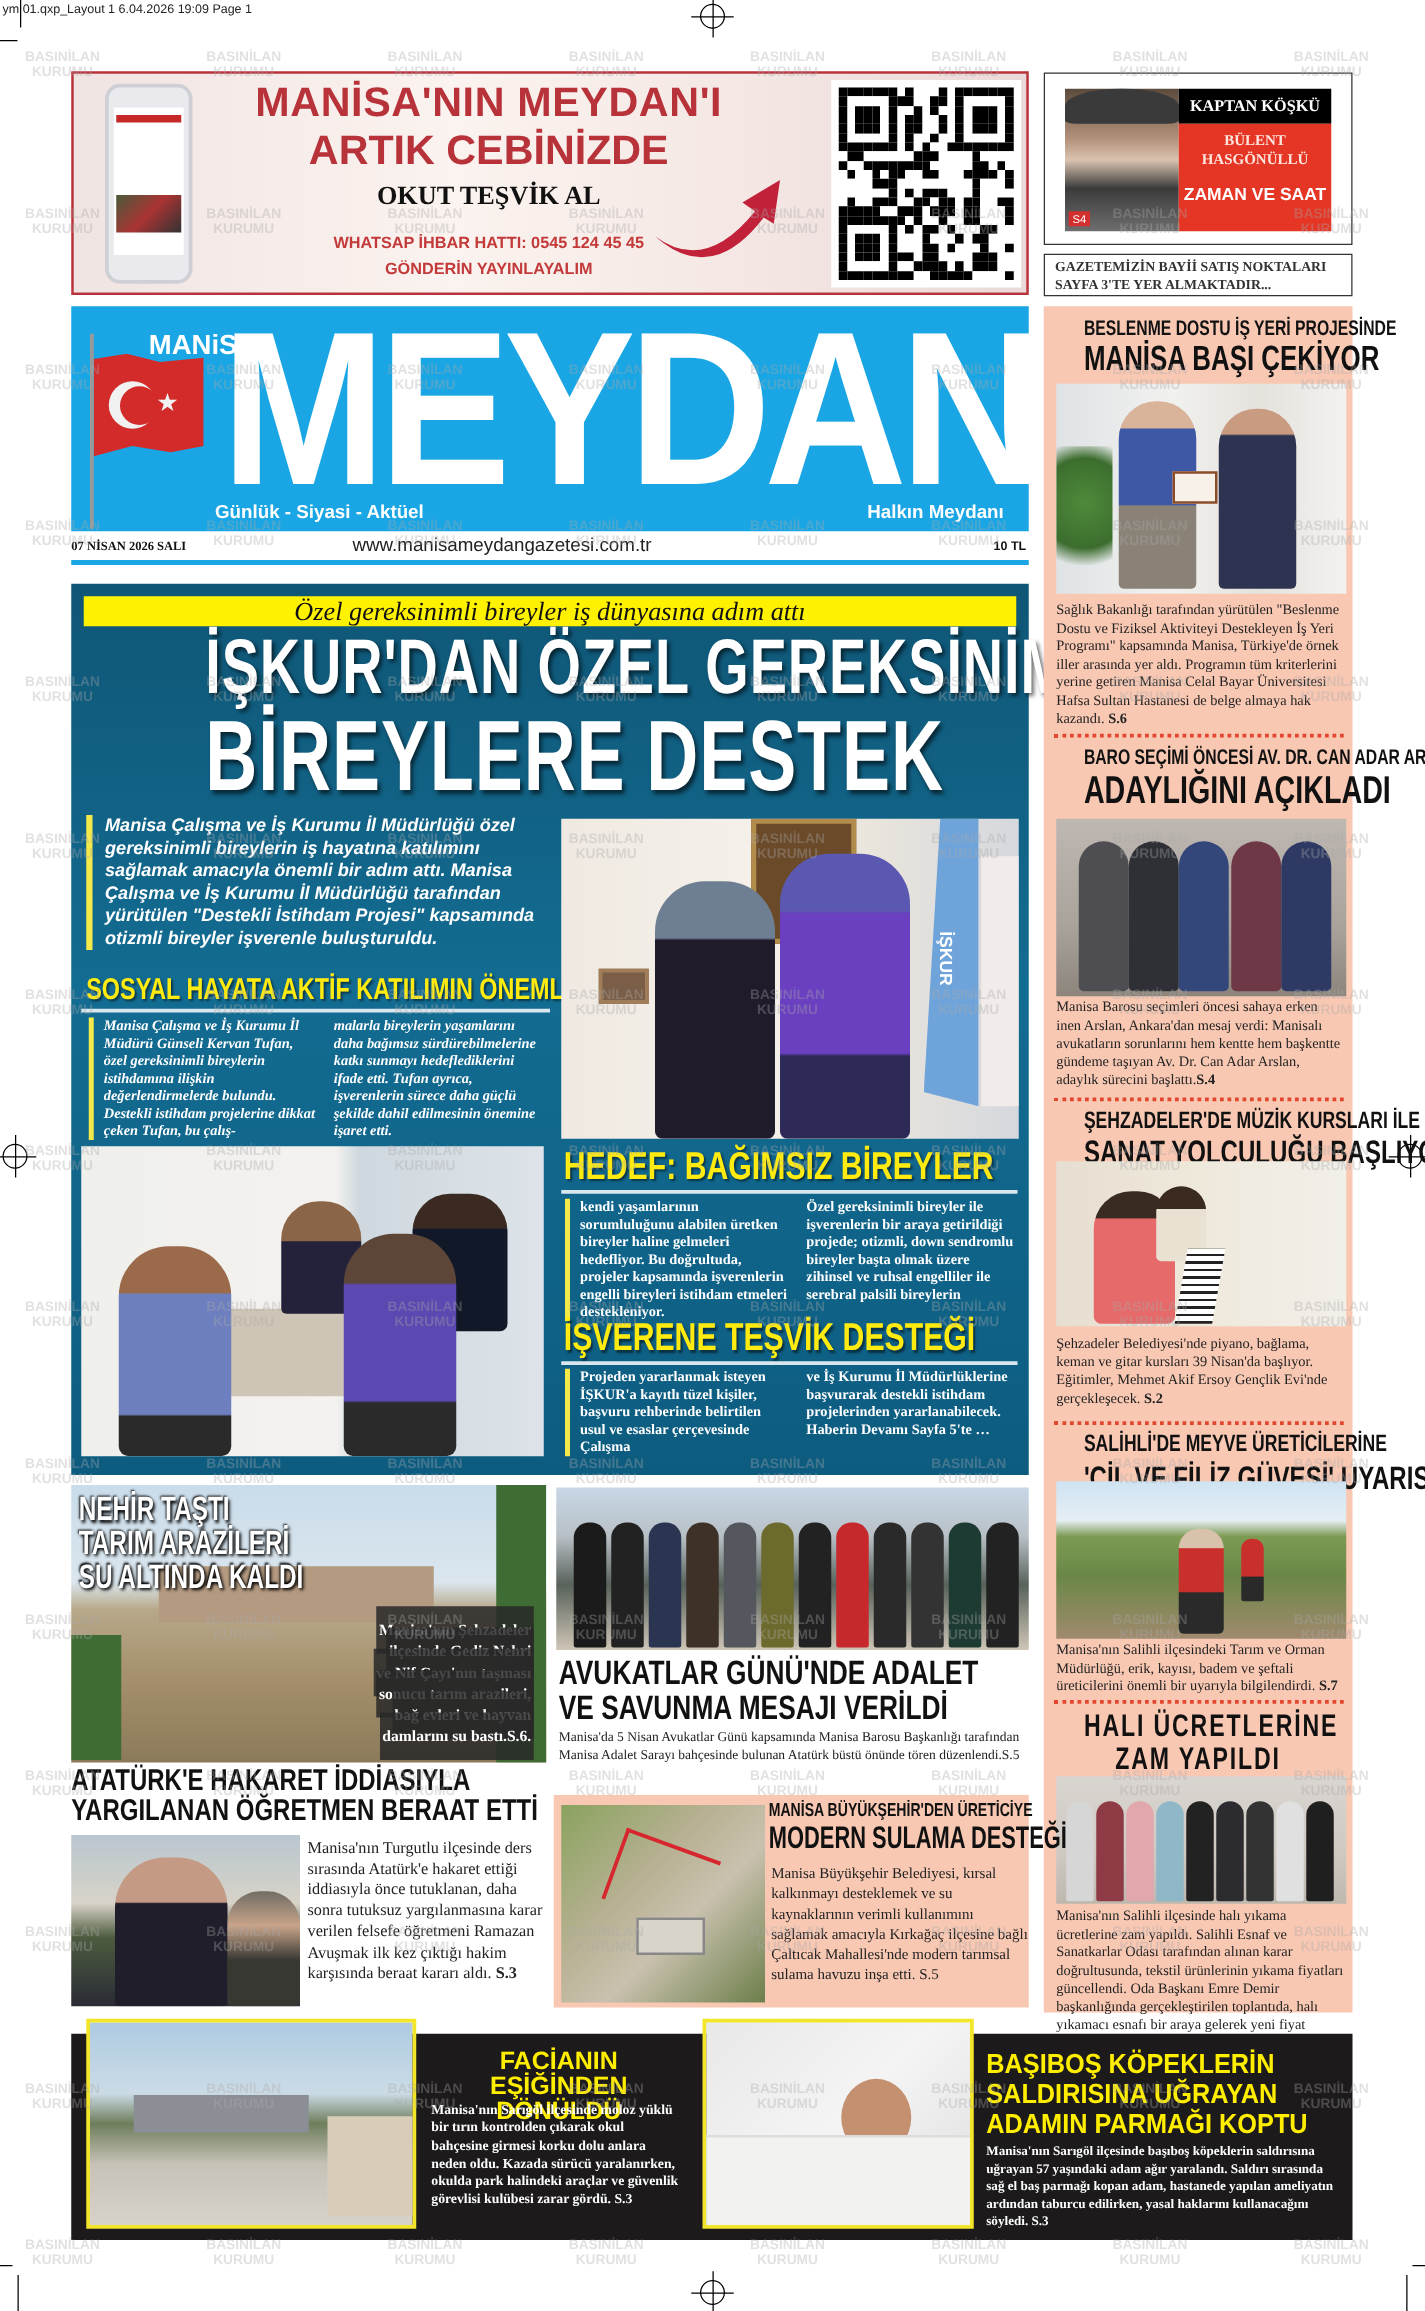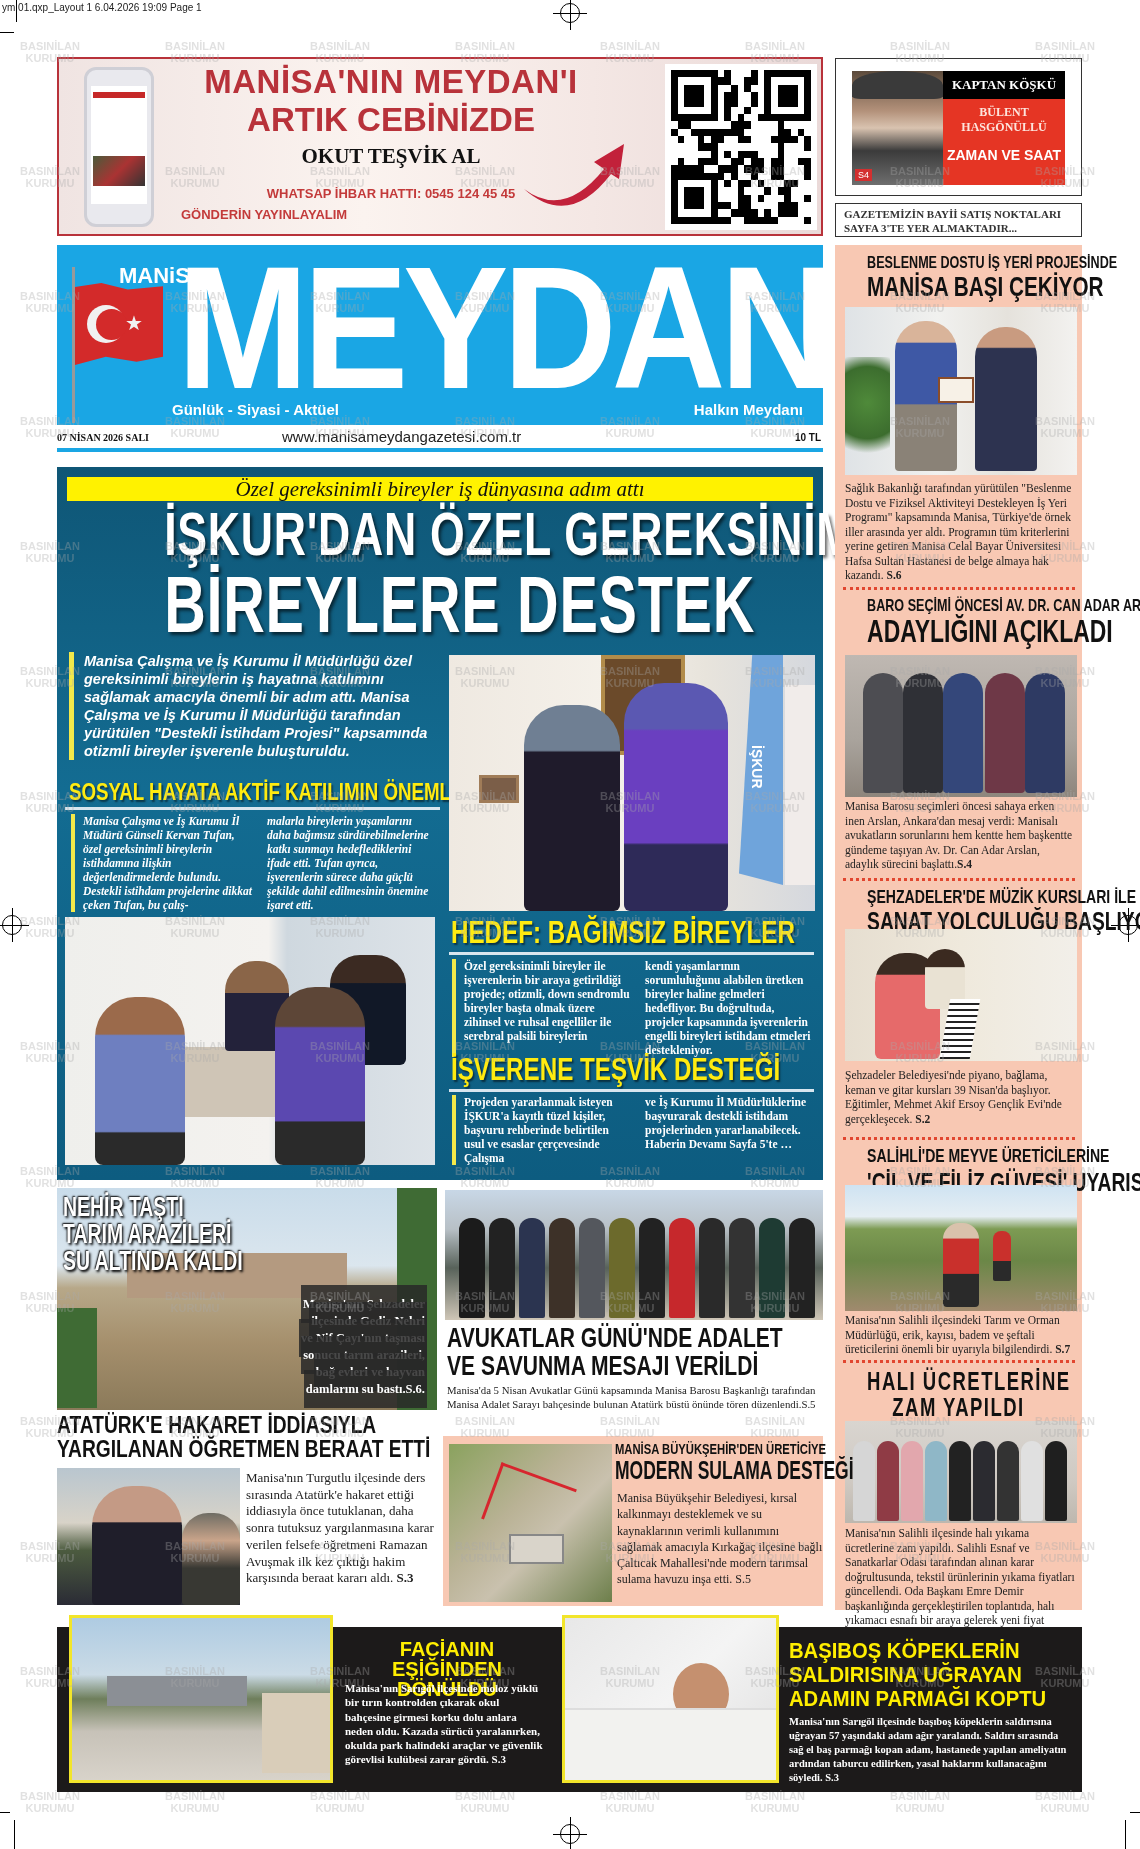--- a/index.html
+++ b/index.html
@@ -14,21 +14,21 @@
   
   .ad { left: 57px; top: 57px; width: 766px; height: 179px; border: 2px solid #b8323a; background: linear-gradient(90deg,#f0e4e2 0%,#fbf3ef 40%,#f4e7e4 70%,#ead9d8 100%); }
   .ad .phone { position: absolute; left: 25px; top: 8px; width: 70px; height: 160px; background: #e9e9ee; border: 3px solid #cfcfd6; border-radius: 12px; }
   .ad .phone .scr { position: absolute; left: 4px; top: 16px; right: 4px; bottom: 20px; background: #fff; }
   .ad .phone .scr .red { position: absolute; left: 2px; top: 6px; right: 2px; height: 6px; background: #c62828; }
   .ad .phone .scr .img { position: absolute; left: 2px; top: 70px; right: 2px; height: 30px; background: linear-gradient(135deg,#4a5b3a,#a33,#333); }
   .ad .l1 { position: absolute; left: 122px; top: 4px; width: 420px; text-align: center; font-family: "Liberation Sans", sans-serif; font-weight: 900; font-size: 33px; color: #b8323a; letter-spacing: 0.5px; }
   .ad .l2 { position: absolute; left: 122px; top: 42px; width: 420px; text-align: center; font-family: "Liberation Sans", sans-serif; font-weight: 900; font-size: 33px; color: #b8323a; }
   .ad .l3 { position: absolute; left: 122px; top: 85px; width: 420px; text-align: center; font-family: "Liberation Serif", serif; font-weight: 700; font-size: 21px; color: #111; }
   .ad .l4 { position: absolute; left: 122px; top: 127px; width: 420px; text-align: center; font-family: "Liberation Sans", sans-serif; font-weight: 700; font-size: 13px; color: #c33a3a; }
-  .ad .l5 { position: absolute; left: 122px; top: 148px; width: 420px; font-family: "Liberation Sans", sans-serif; font-weight: 700; font-size: 13px; color: #c33a3a; }
+  .ad .l5 { position: absolute; left: 122px; top: 148px; width: 420px; text-align: center; font-family: "Liberation Sans", sans-serif; font-weight: 700; font-size: 13px; color: #c33a3a; }
   .ad .arrow { position: absolute; left: 460px; top: 75px; width: 110px; height: 80px; }
   .ad .qr { position: absolute; left: 606px; top: 5px; width: 152px; height: 166px; background: #fff; padding: 6px; }
   .qrgrid { width: 100%; height: 100%; display: grid; grid-template-columns: repeat(21, 1fr); grid-template-rows: repeat(21, 1fr); }
   .qrgrid span { background: #fff; }
   .qrgrid span.b { background: #000; }
 
   
   .col-box { left: 835px; top: 58px; width: 247px; height: 138px; border: 1px solid #333; background: #fff; }
   .col-box .photo { position: absolute; left: 16px; top: 12px; width: 91px; height: 114px; background: linear-gradient(180deg,#5b4a3b 0%,#b3917a 35%,#d9c3b0 50%,#3b3b3b 70%,#6e6e6e 100%); }
   .col-box .photo .cap { position: absolute; left: 0; top: 0; width: 100%; height: 28px; background: #3a3a3a; border-radius: 50% 50% 10% 10%; }
@@ -685,22 +685,22 @@
     <div class="desk"></div>
       <div class="pb"></div>
       <div class="pd"></div>
       <div class="pa"></div>
       <div class="pc"></div>
   </div>
 
   <div class="sub-yellow" style="left:394px;top:448px;font-size:31px;">HEDEF: BAĞIMSIZ BİREYLER</div>
   <div class="rule" style="left:392px;top:485px;width:365px;"></div>
   <div class="twocol" style="left:395px;top:492px;width:360px;">
+    <p>kendi yaşamlarının sorumluluğunu alabilen üretken bireyler haline gelmeleri hedefliyor. Bu doğrultuda, projeler kapsamında işverenlerin engelli bireyleri istihdam etmeleri destekleniyor.</p>
     <p>Özel gereksinimli bireyler ile işverenlerin bir araya getirildiği projede; otizmli, down sendromlu bireyler başta olmak üzere zihinsel ve ruhsal engelliler ile serebral palsili bireylerin</p>
-    <p>kendi yaşamlarının sorumluluğunu alabilen üretken bireyler haline gelmeleri hedefliyor. Bu doğrultuda, projeler kapsamında işverenlerin engelli bireyleri istihdam etmeleri destekleniyor.</p>
   </div>
 
   <div class="sub-yellow" style="left:394px;top:585px;font-size:31px;">İŞVERENE TEŞVİK DESTEĞİ</div>
   <div class="rule" style="left:392px;top:622px;width:365px;"></div>
   <div class="twocol" style="left:395px;top:628px;width:360px;">
     <p>Projeden yararlanmak isteyen İŞKUR'a kayıtlı tüzel kişiler, başvuru rehberinde belirtilen usul ve esaslar çerçevesinde Çalışma</p>
     <p>ve İş Kurumu İl Müdürlüklerine başvurarak destekli istihdam projelerinden yararlanabilecek. Haberin Devamı Sayfa 5'te …</p>
   </div>
 </div>
 

